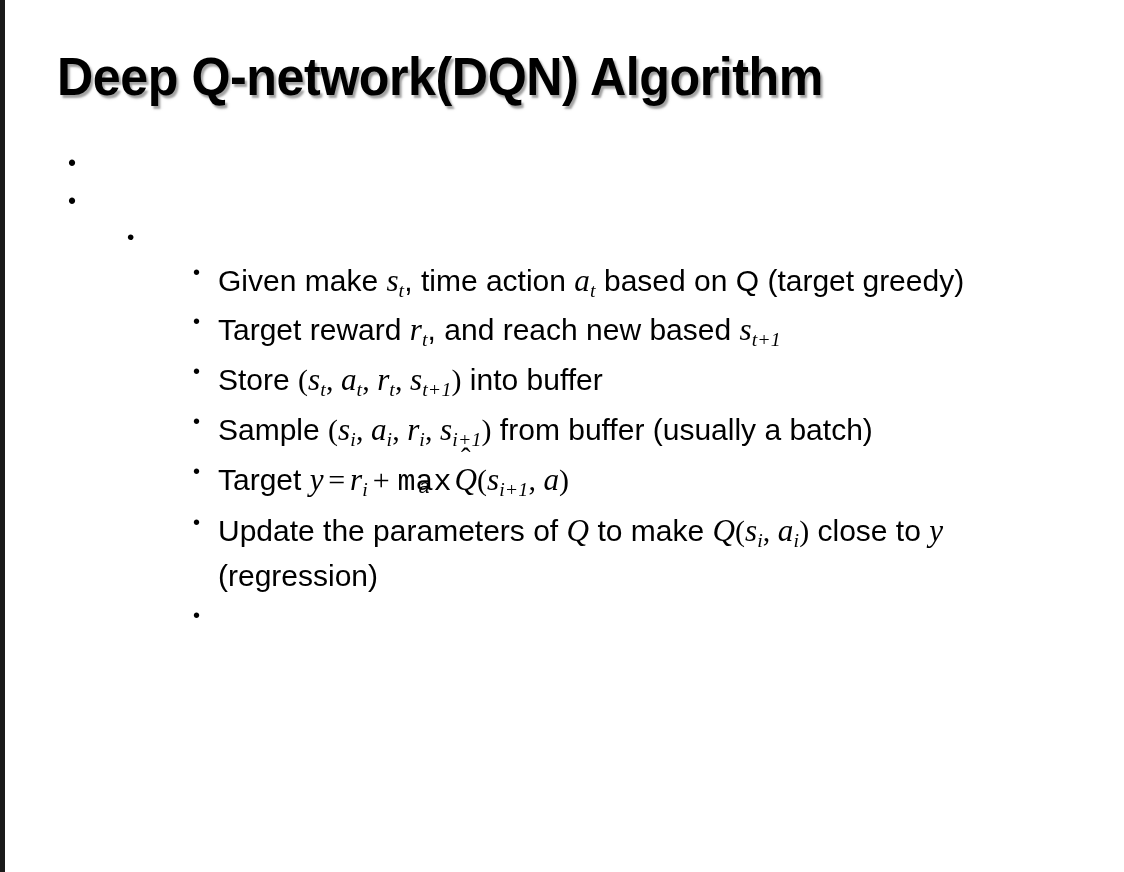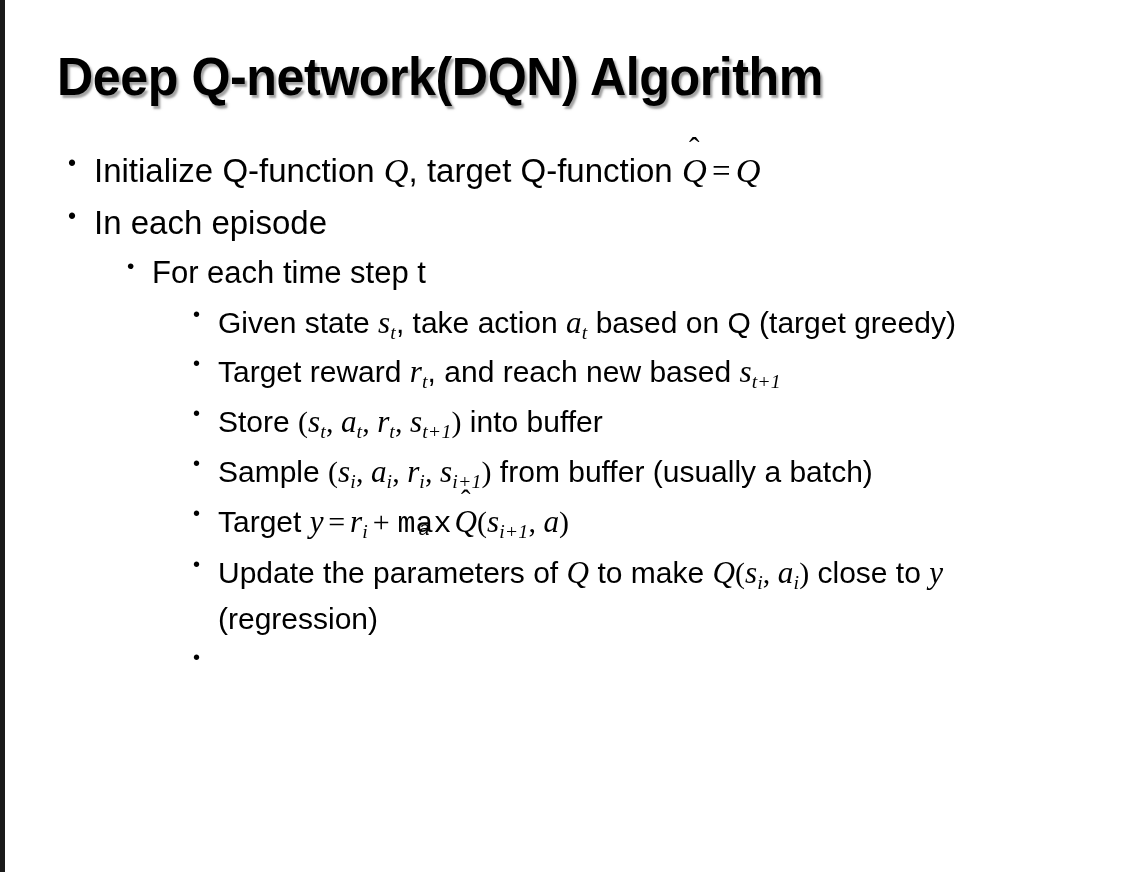--- a/index.html
+++ b/index.html
@@ -178,36 +178,33 @@
 <div id="slide">
 
   <div id="left-edge-band"></div>
 
   <div id="slide-title">Deep Q-network(DQN) Algorithm</div>
 
   <div id="body">
 
     <div class="row lvl1">
       <span class="bullet">•</span>
-      <span class="rowtext"><span>Initialize Q-function </span><span class="mi">Q</span><span>, target Q-function </span><span class="qhat"><span class="hat">̂</span><span>Q</span></span><span class="meq">=</span><span class="mi">Q</span></span>
     </div>
 
     <div class="row lvl1">
       <span class="bullet">•</span>
-      <span class="rowtext">In each episode</span>
     </div>
 
     <div class="row lvl2">
       <span class="bullet">•</span>
-      <span class="rowtext">For each time step t</span>
-    </div>
-
-    <div class="row lvl3">
-      <span class="bullet">•</span>
-      <span class="rowtext"><span>Given state </span><span class="nowrap"><span class="mi">s</span><span class="msub">t</span></span><span>, take action </span><span class="nowrap"><span class="mi">a</span><span class="msub">t</span></span><span> based on Q (target greedy)</span></span>
+    </div>
+
+    <div class="row lvl3">
+      <span class="bullet">•</span>
+      <span class="rowtext"><span>Given make </span><span class="nowrap"><span class="mi">s</span><span class="msub">t</span></span><span>, time action </span><span class="nowrap"><span class="mi">a</span><span class="msub">t</span></span><span> based on Q (target greedy)</span></span>
     </div>
 
     <div class="row lvl3">
       <span class="bullet">•</span>
       <span class="rowtext"><span>Target reward </span><span class="nowrap"><span class="mi">r</span><span class="msub">t</span></span><span>, and reach new based </span><span class="nowrap"><span class="mi">s</span><span class="msub">t+1</span></span></span>
     </div>
 
     <div class="row lvl3">
       <span class="bullet">•</span>
       <span class="rowtext"><span>Store </span><span class="nowrap"><span class="mparen">(</span><span class="mi">s</span><span class="msub">t</span><span class="mcomma">, </span><span class="mi">a</span><span class="msub">t</span><span class="mcomma">, </span><span class="mi">r</span><span class="msub">t</span><span class="mcomma">, </span><span class="mi">s</span><span class="msub">t+1</span><span class="mparen">)</span></span><span> into buffer</span></span>

